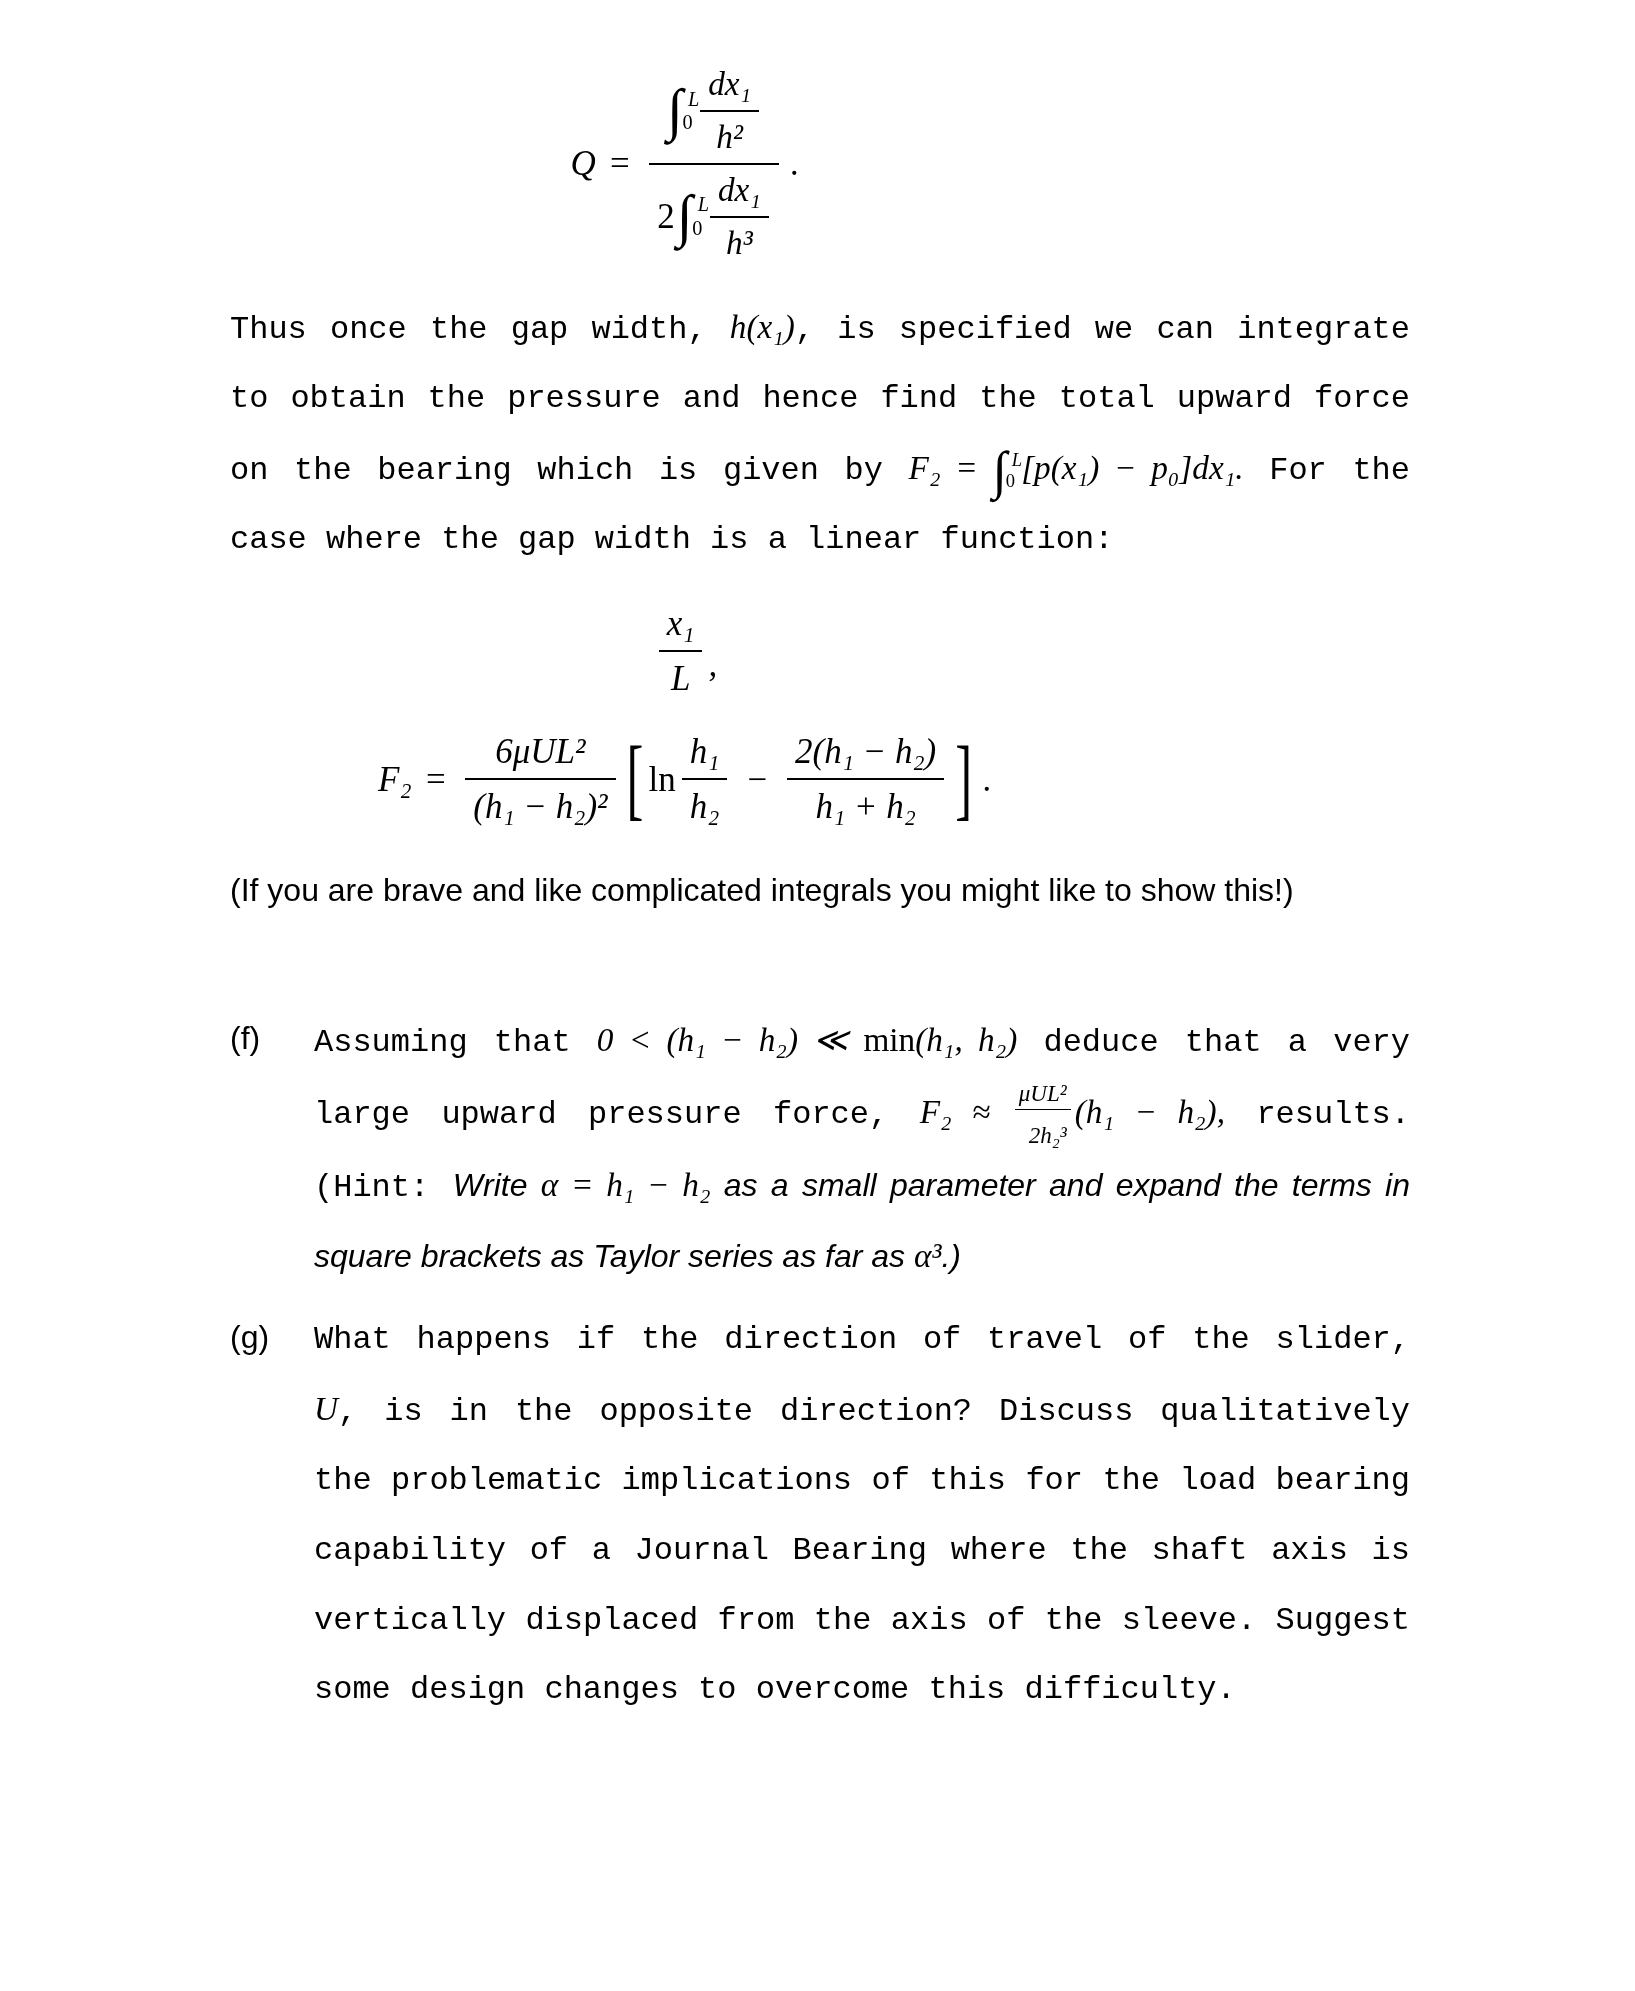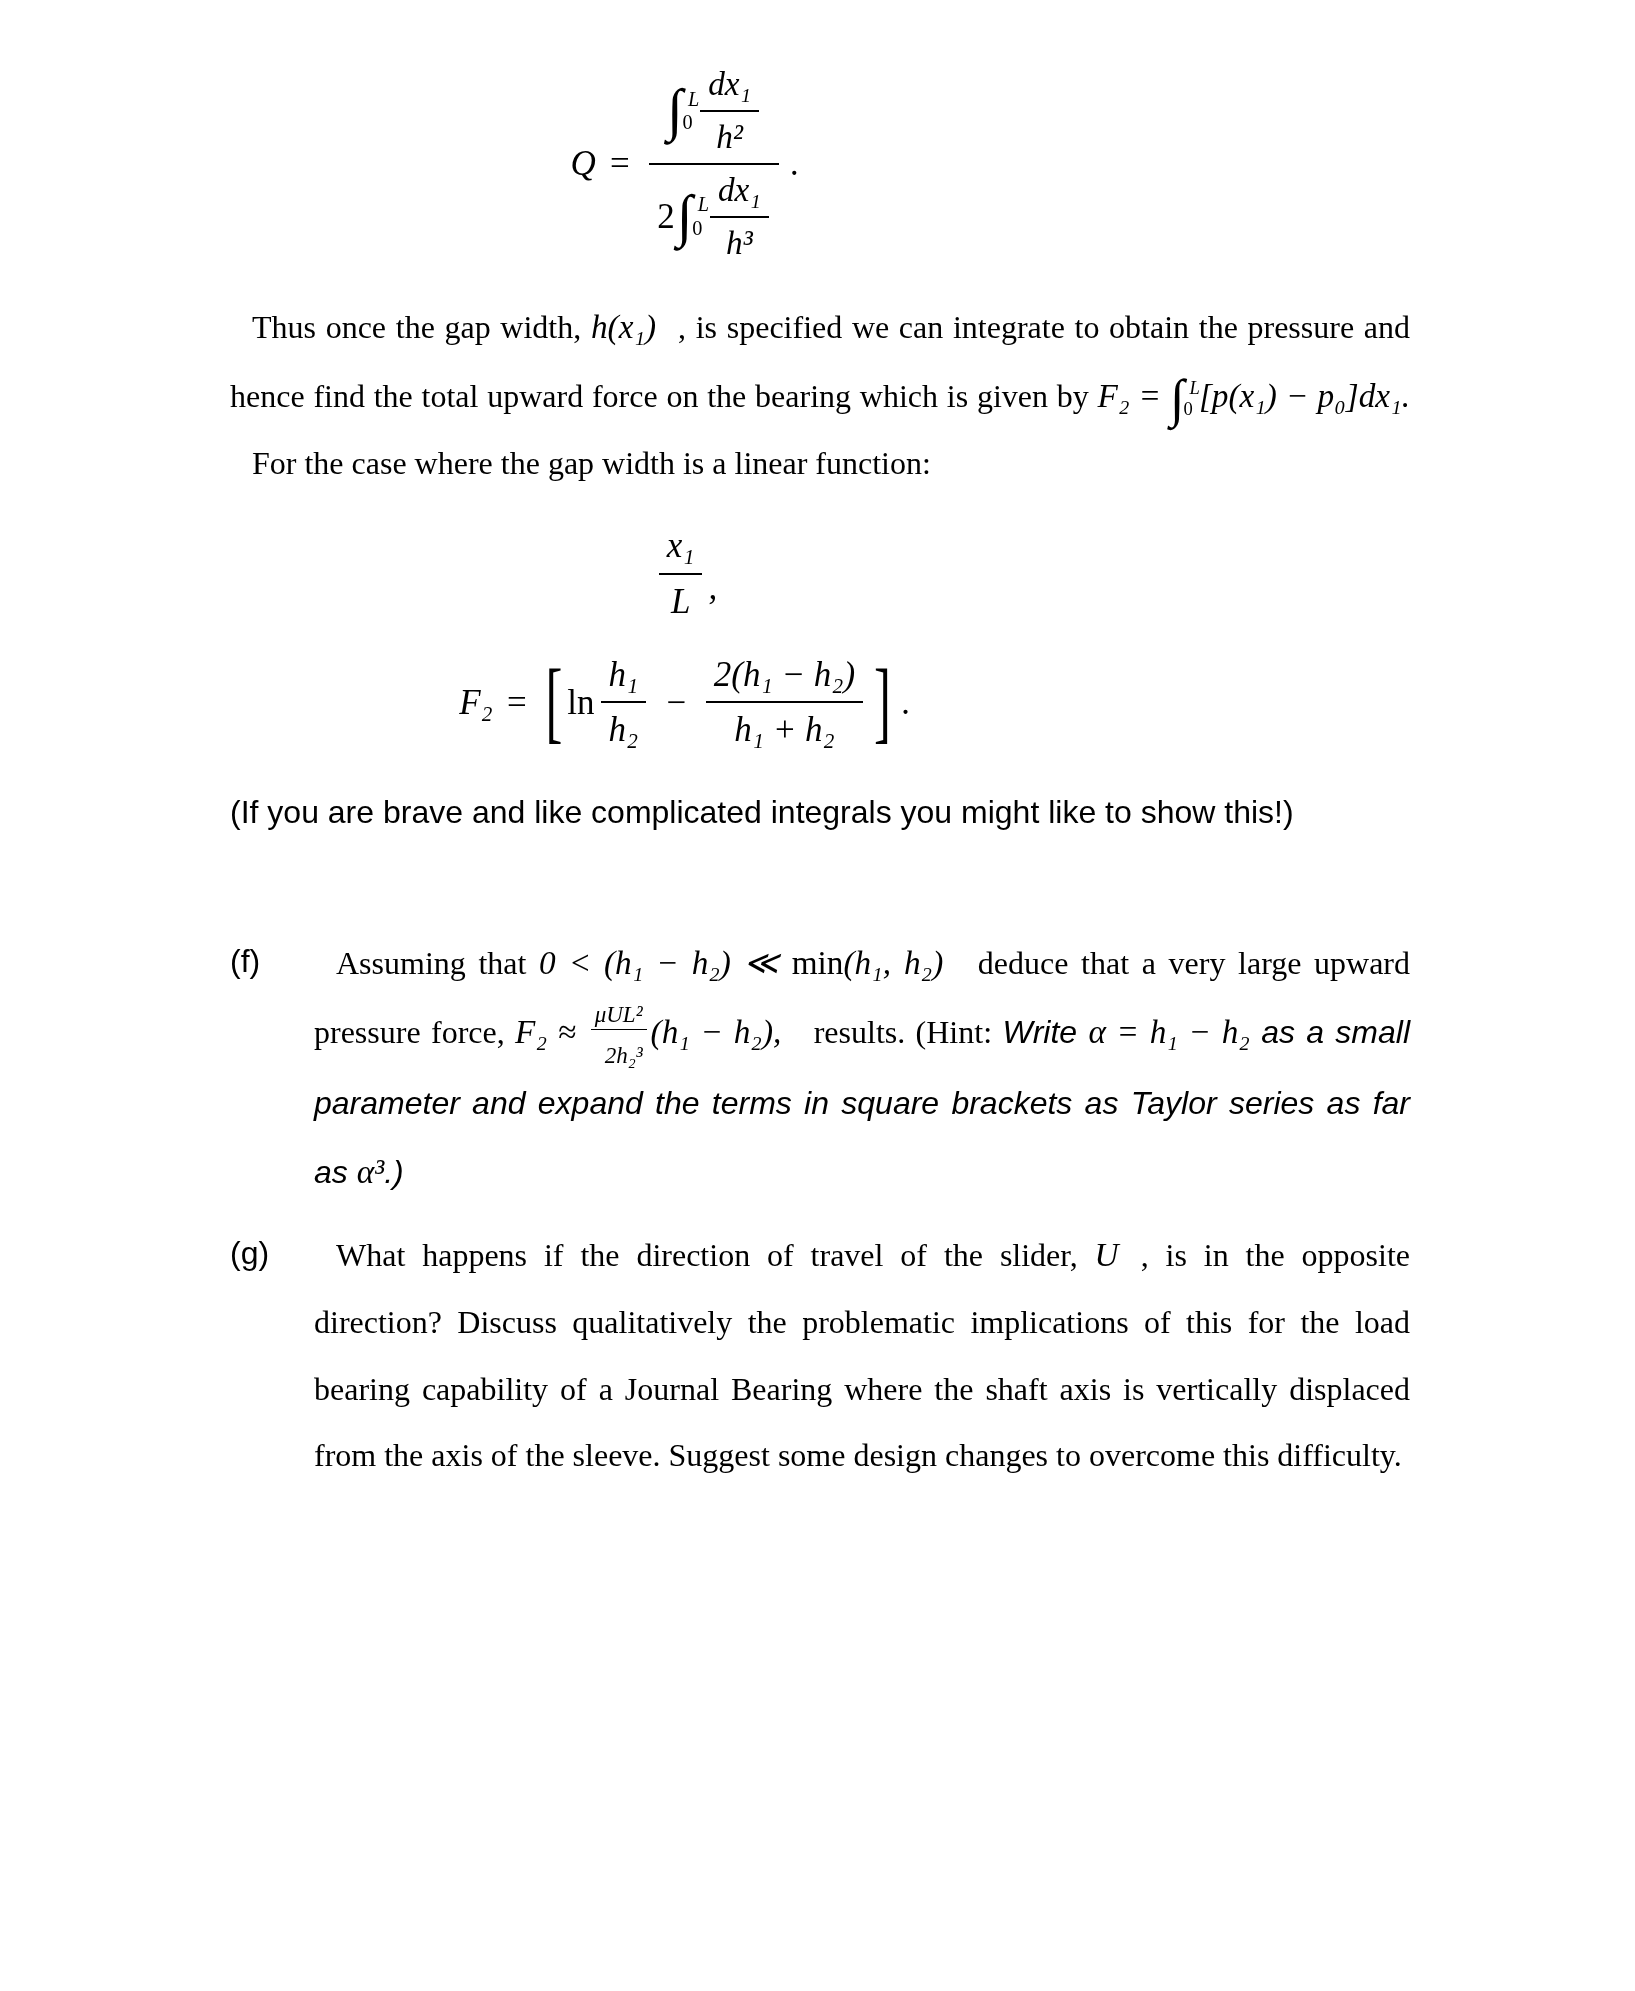--- a/index.html
+++ b/index.html
@@ -5,21 +5,21 @@
   html,body{margin:0;padding:0;background:#ffffff;}
   .page{
     width:1635px;min-height:1991px;box-sizing:border-box;
     padding:36px 225px 70px 230px;
     background:#ffffff;color:#000000;
     font-family:"Liberation Sans","DejaVu Sans",sans-serif;
     font-size:32px;
   }
   .para{text-align:justify;line-height:2.08;margin:0;}
   .plain{text-align:left;}
-  .t{font-family:Liberation Serif, serif;margin-left:22px;}
+  .t{font-family:Liberation Mono, monospace;}
   .it{font-style:italic;}
   .math{font-family:Liberation Serif, serif;font-style:italic;font-size:1.04em;}
   .up{font-style:normal;}
   
   .eq-wrap{margin:26px 0;padding-right:270px;}
   .eq{
     display:flex;justify-content:center;align-items:center;
     font-family:"Liberation Serif","DejaVu Serif",serif;font-style:italic;
     font-size:35px;line-height:1.35;
   }
@@ -110,20 +110,24 @@
       </span>
       <span class="comma">,</span>
     </div>
   </div>
 
 
   <div class="eq-wrap">
     <div class="eq">
       <span>F₂</span>
       <span class="op">=</span>
+      <span class="frac">
+        <span class="fn">6μUL²</span>
+        <span class="fd">(h₁ − h₂)²</span>
+      </span>
       <span class="brk">[</span>
       <span class="up">ln</span>
       <span class="frac">
         <span class="fn">h₁</span>
         <span class="fd">h₂</span>
       </span>
       <span class="op">−</span>
       <span class="frac">
         <span class="fn">2(h₁ − h₂)</span>
         <span class="fd">h₁ + h₂</span>

